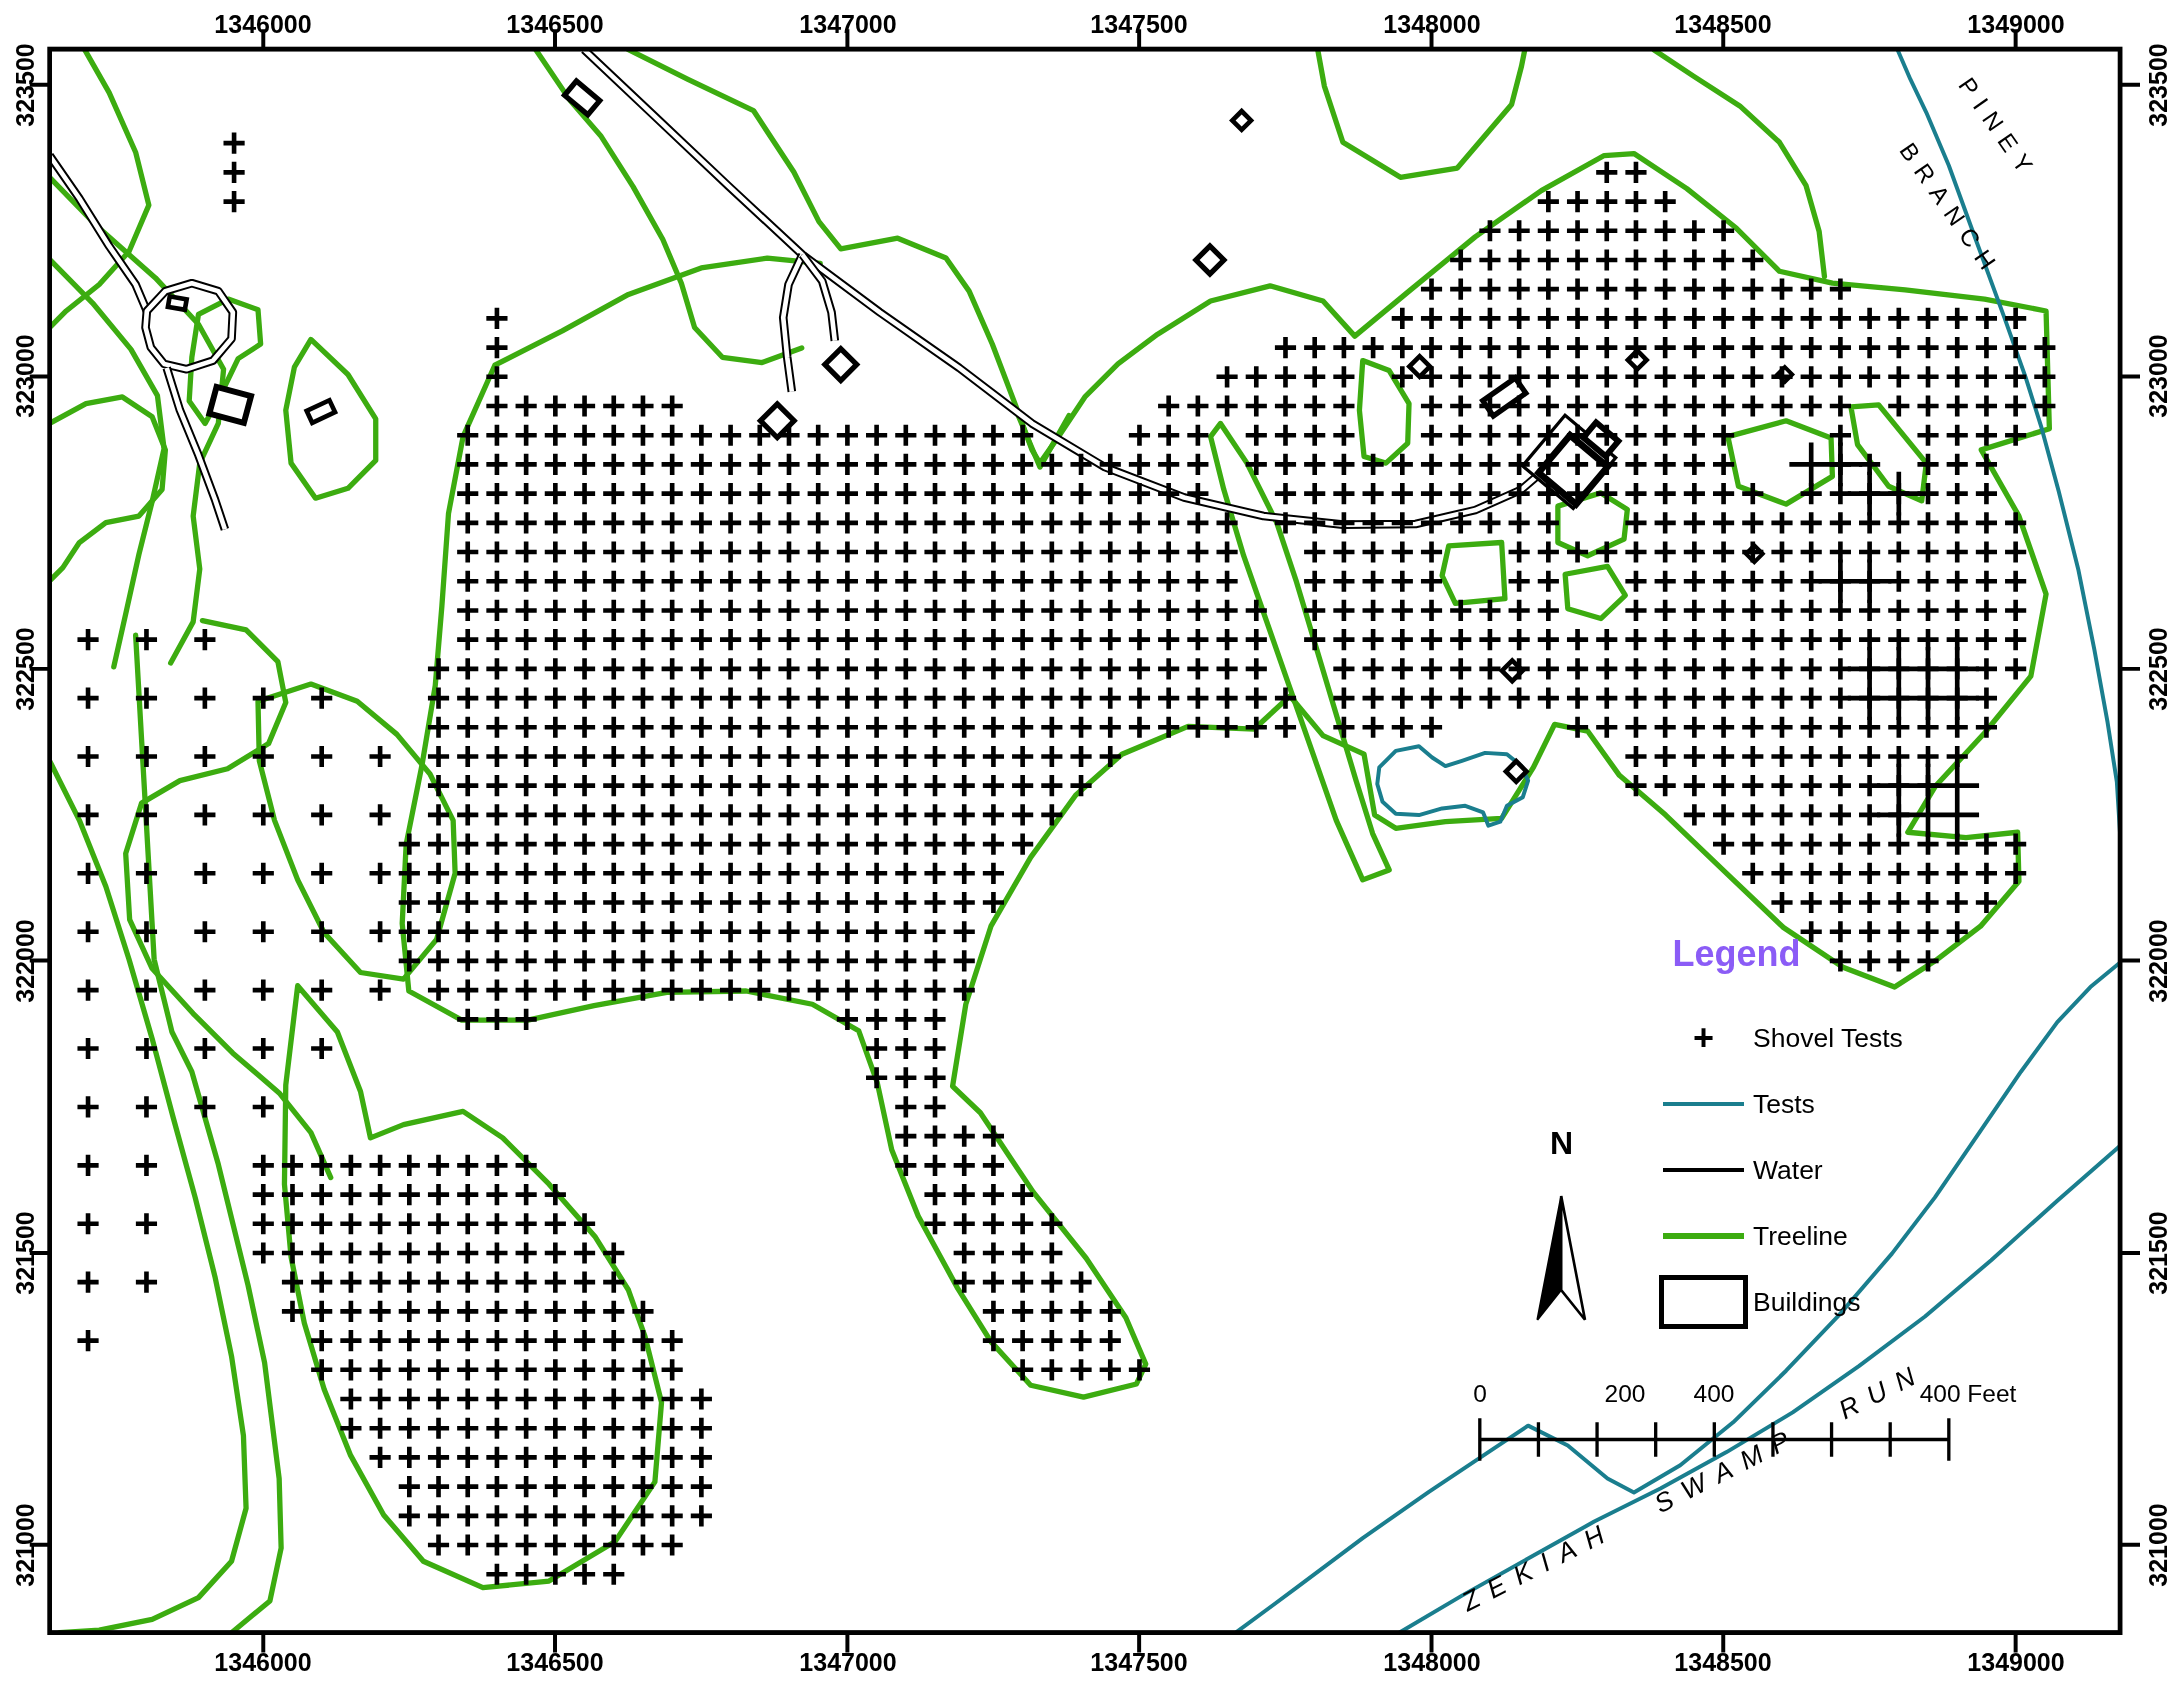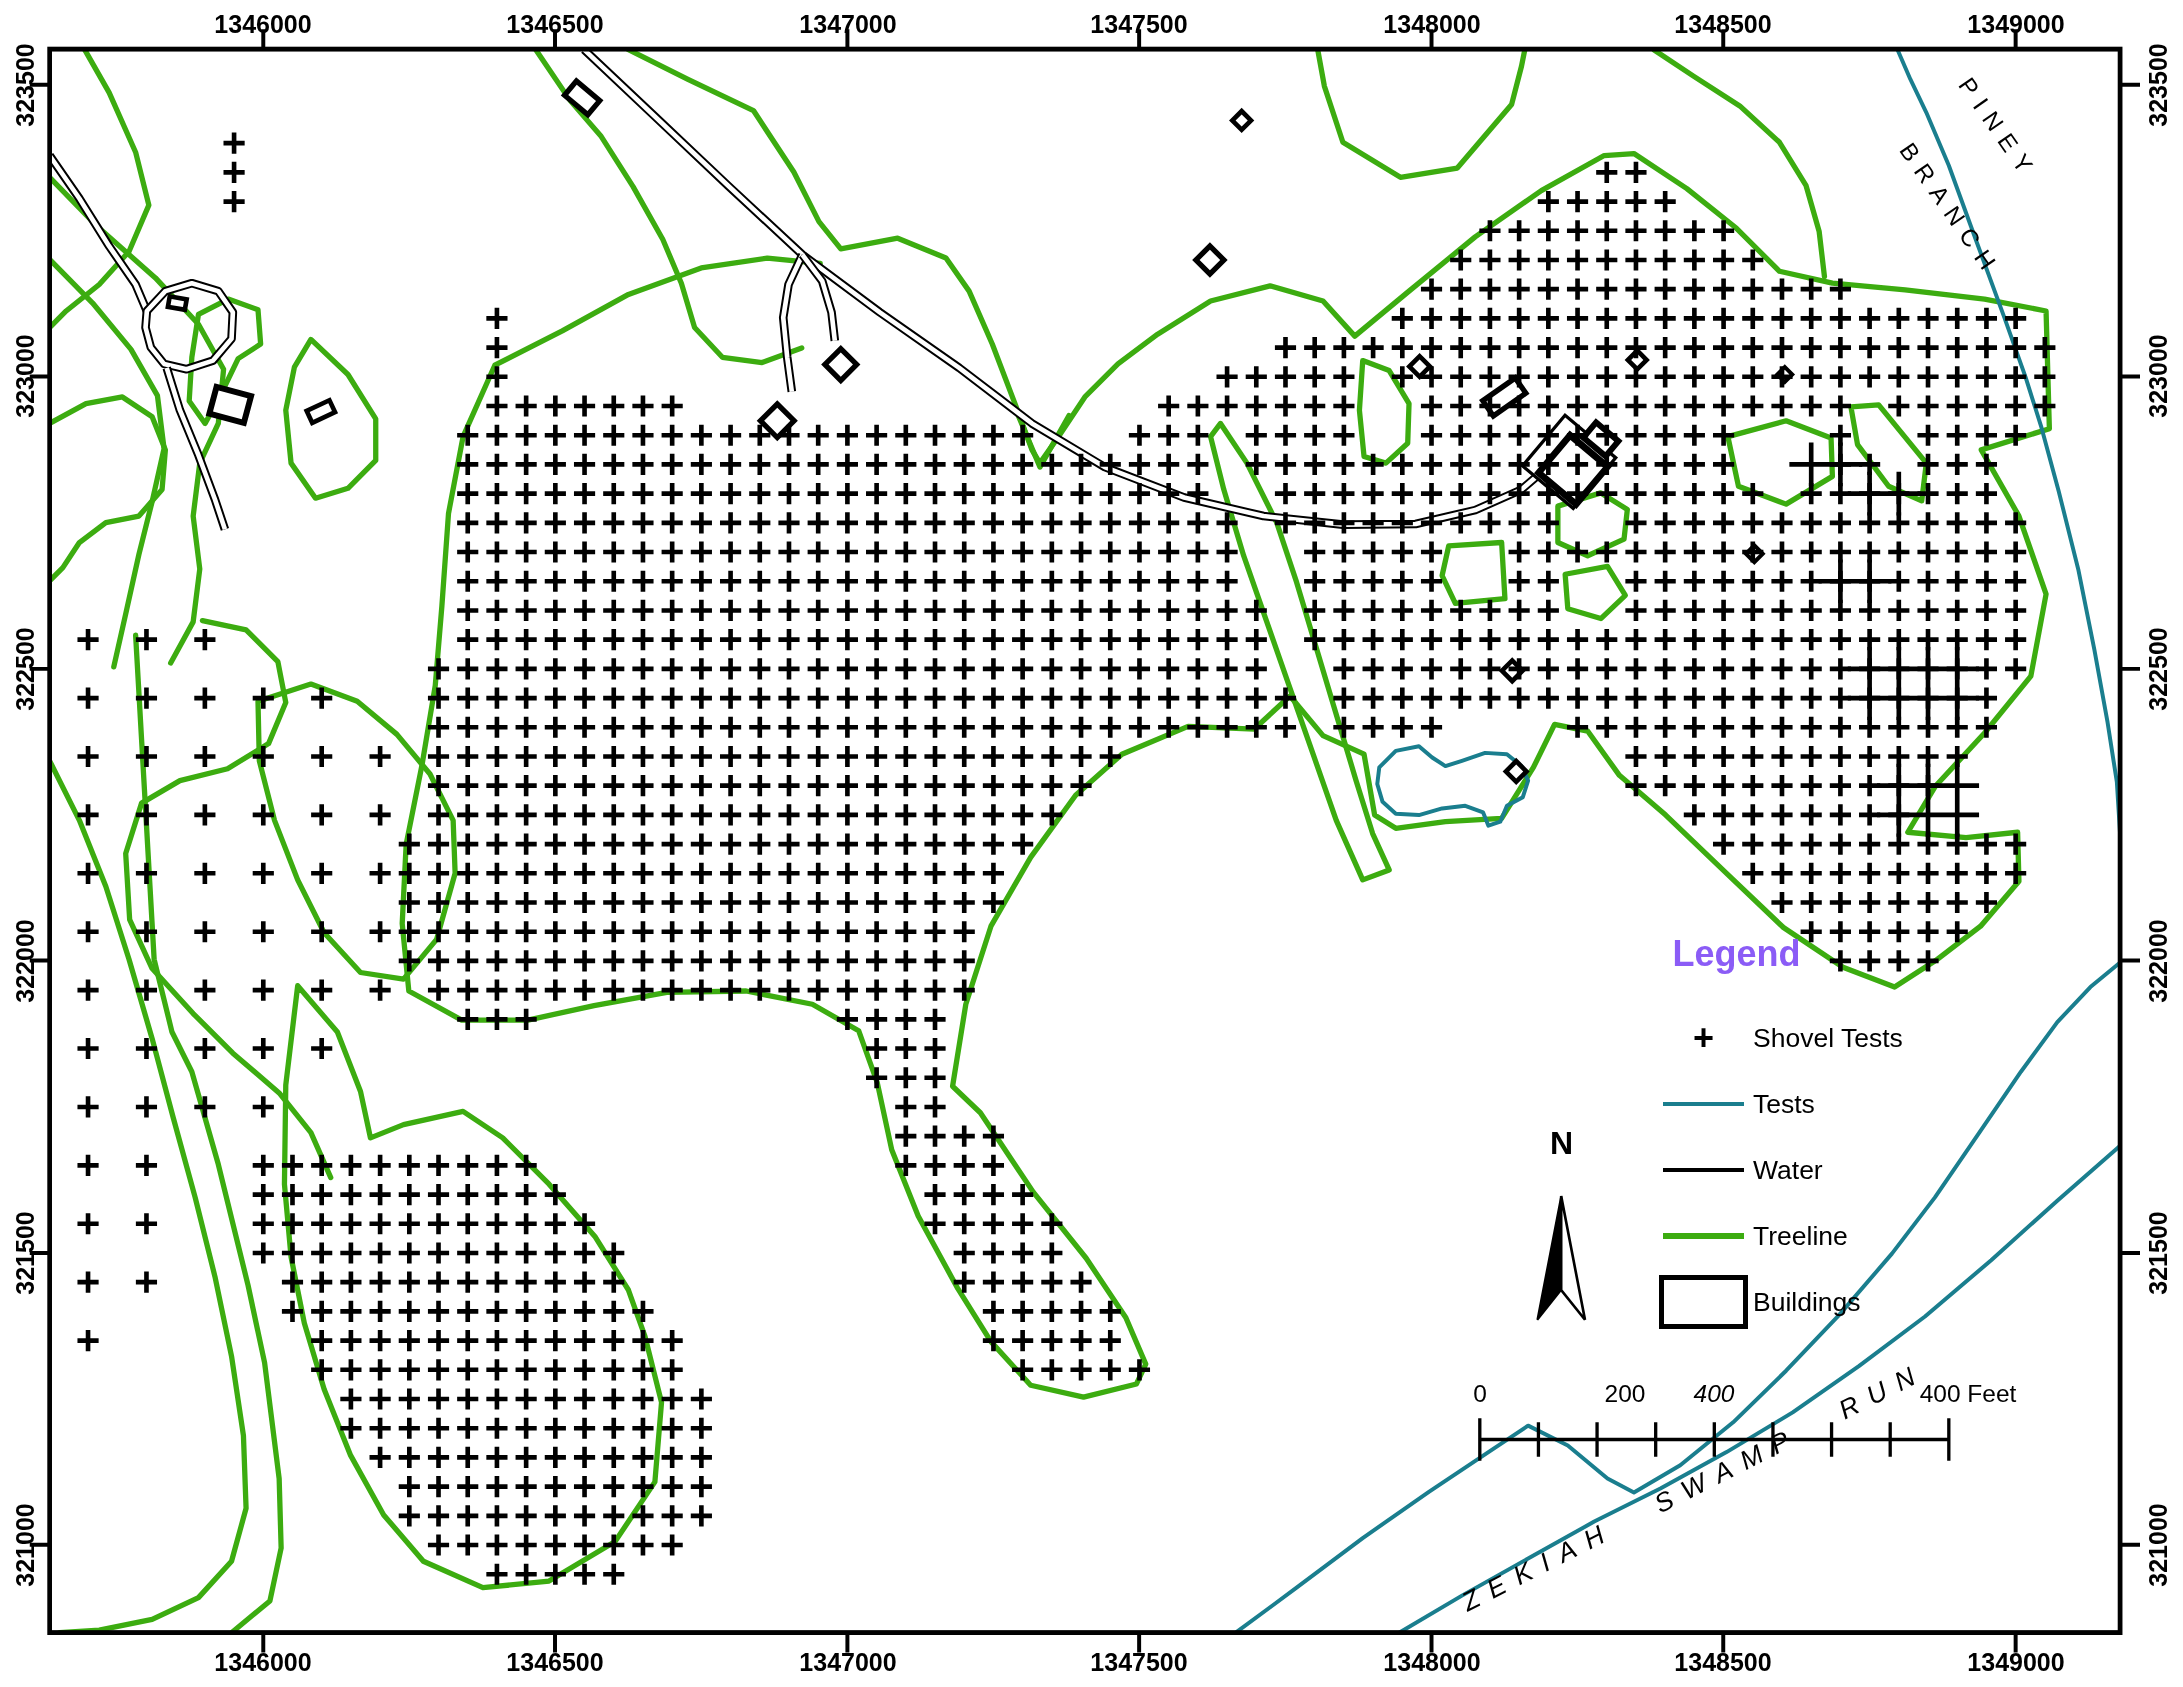--- a/index.html
+++ b/index.html
@@ -159,16 +159,16 @@
     <div class="axis-label vert" style="left: 25px; top: 669px;">322500</div>
     <div class="axis-label vert" style="left: 2158px; top: 669px;">322500</div>
     <div class="axis-label vert" style="left: 25px; top: 961px;">322000</div>
     <div class="axis-label vert" style="left: 2158px; top: 961px;">322000</div>
     <div class="axis-label vert" style="left: 25px; top: 1253px;">321500</div>
     <div class="axis-label vert" style="left: 2158px; top: 1253px;">321500</div>
     <div class="axis-label vert" style="left: 25px; top: 1545px;">321000</div>
     <div class="axis-label vert" style="left: 2158px; top: 1545px;">321000</div>
     <div class="scalebar-label" style="left: 1480px; top: 1408px;">0</div>
     <div class="scalebar-label" style="left: 1597px; top: 1408px; margin-left: 28px;">200</div>
-    <div class="scalebar-label" style="left: 1714px; top: 1408px; font-style: italic;">400</div>
+    <div class="scalebar-label" style="left: 1714px; top: 1408px;">400</div>
     <div class="scalebar-label" style="left: 1968px; top: 1408px;">400 Feet</div>
   </div>
 
 
 </body></html>

